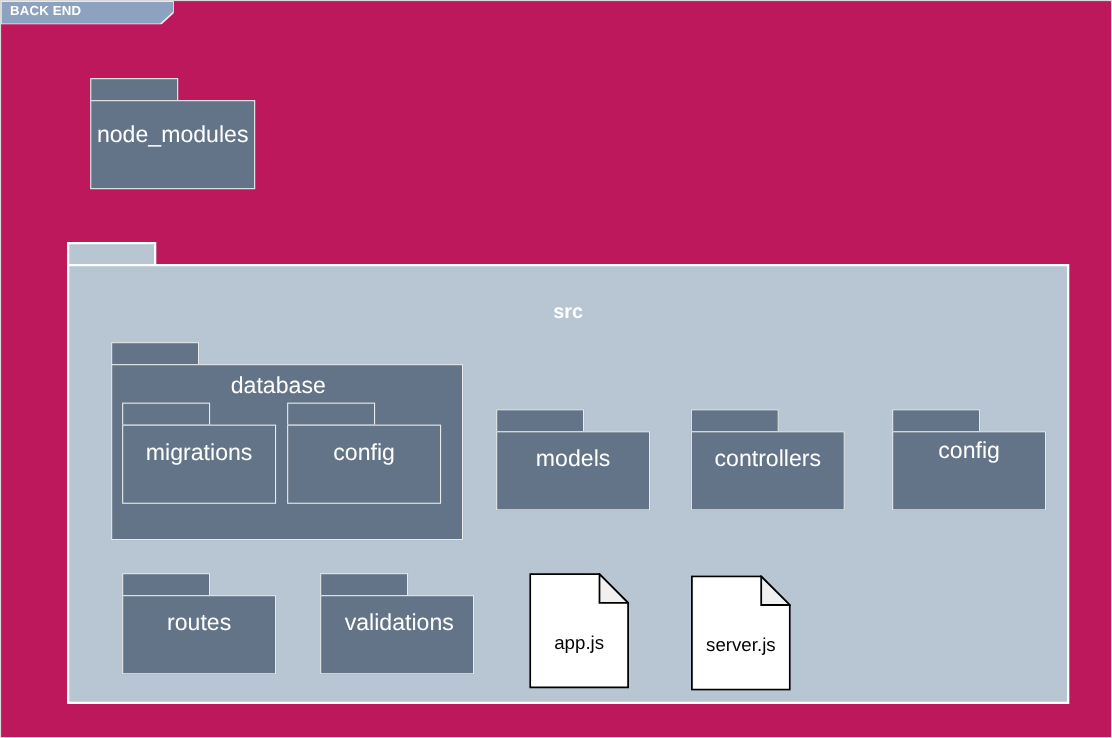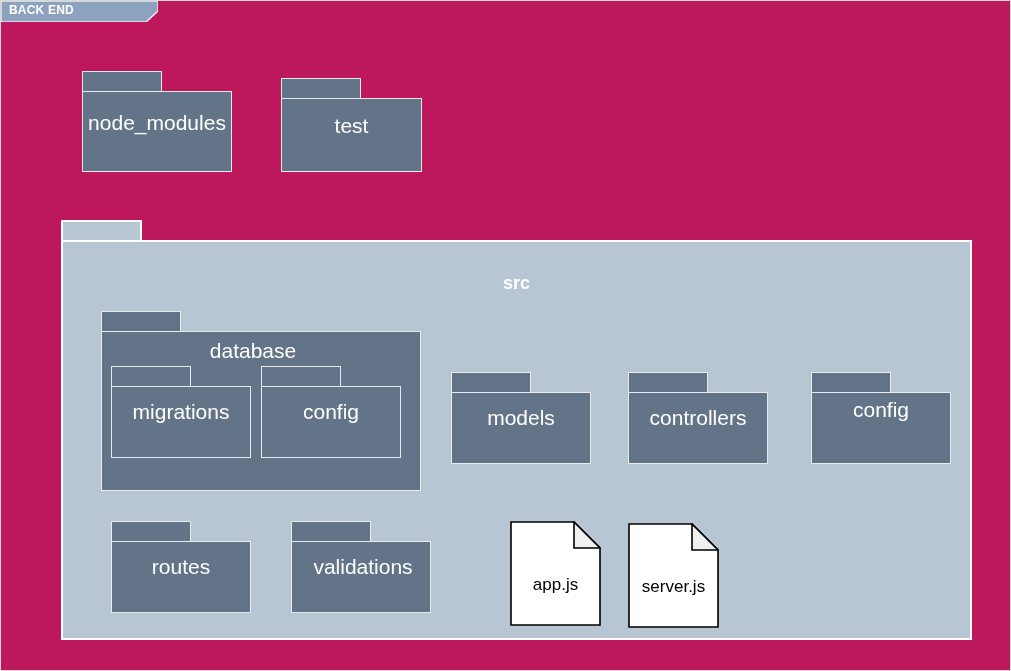--- a/index.html
+++ b/index.html
@@ -147,25 +147,20 @@
     </svg>
     <span class="frame-tab-label">BACK END</span>
   </div>
 
   <div class="pkg" style="left:81px; top:70px; width:150px; height:101px;">
     <div class="pkg-tab" style="width:80px; height:21px;"></div>
     <div class="pkg-body" style="top:20px; width:150px; height:81px;"></div>
     <span class="pkg-label" style="top:42px;">node_modules</span>
   </div>
 
-  <div class="pkg" style="left:280px; top:77px; width:141px; height:94px;">
-    <div class="pkg-tab" style="width:80px; height:21px;"></div>
-    <div class="pkg-body" style="top:20px; width:141px; height:74px;"></div>
-    <span class="pkg-label" style="top:38px;">test</span>
-  </div>
 
   <div class="container-pkg" style="left:60px; top:219px; width:911px; height:420px;">
     <div class="container-tab" style="width:81px; height:22px;"></div>
     <div class="container-body" style="top:20px; width:911px; height:400px;"></div>
     <span class="container-label" style="top:52px;">src</span>
 
     <div class="pkg" style="left:40px; top:91px; width:304px; height:180px;">
       <div class="pkg-tab" style="width:80px; height:21px;"></div>
       <div class="pkg-body" style="top:20px; width:320px; height:160px;"></div>
       <span class="pkg-label" style="top:30px;">database</span>
@@ -206,21 +201,21 @@
       <div class="pkg-body" style="top:20px; width:140px; height:72px;"></div>
       <span class="pkg-label" style="top:36px;">routes</span>
     </div>
 
     <div class="pkg" style="left:230px; top:301px; width:144px; height:92px;">
       <div class="pkg-tab" style="width:80px; height:21px;"></div>
       <div class="pkg-body" style="top:20px; width:140px; height:72px;"></div>
       <span class="pkg-label" style="top:36px;">validations</span>
     </div>
 
-    <div class="doc" style="left:420px; top:301px; width:91px; height:105px;margin-left:29px;">
+    <div class="doc" style="left:420px; top:301px; width:91px; height:105px;">
       <svg width="91" height="105" viewBox="0 0 91 105">
         <path d="M 1 1 L 64 1 L 90 27 L 90 104 L 1 104 Z" fill="#ffffff" stroke="#000000" stroke-width="1.6"></path>
         <path d="M 64 1 L 64 27 L 90 27 Z" fill="#f0f0f0" stroke="#000000" stroke-width="1.6" stroke-linejoin="miter"></path>
       </svg>
       <span class="doc-label" style="top:54px;">app.js</span>
     </div>
 
     <div class="doc" style="left:567px; top:303px; width:91px; height:105px;">
       <svg width="91" height="105" viewBox="0 0 91 105">
         <path d="M 1 1 L 64 1 L 90 27 L 90 104 L 1 104 Z" fill="#ffffff" stroke="#000000" stroke-width="1.6"></path>

